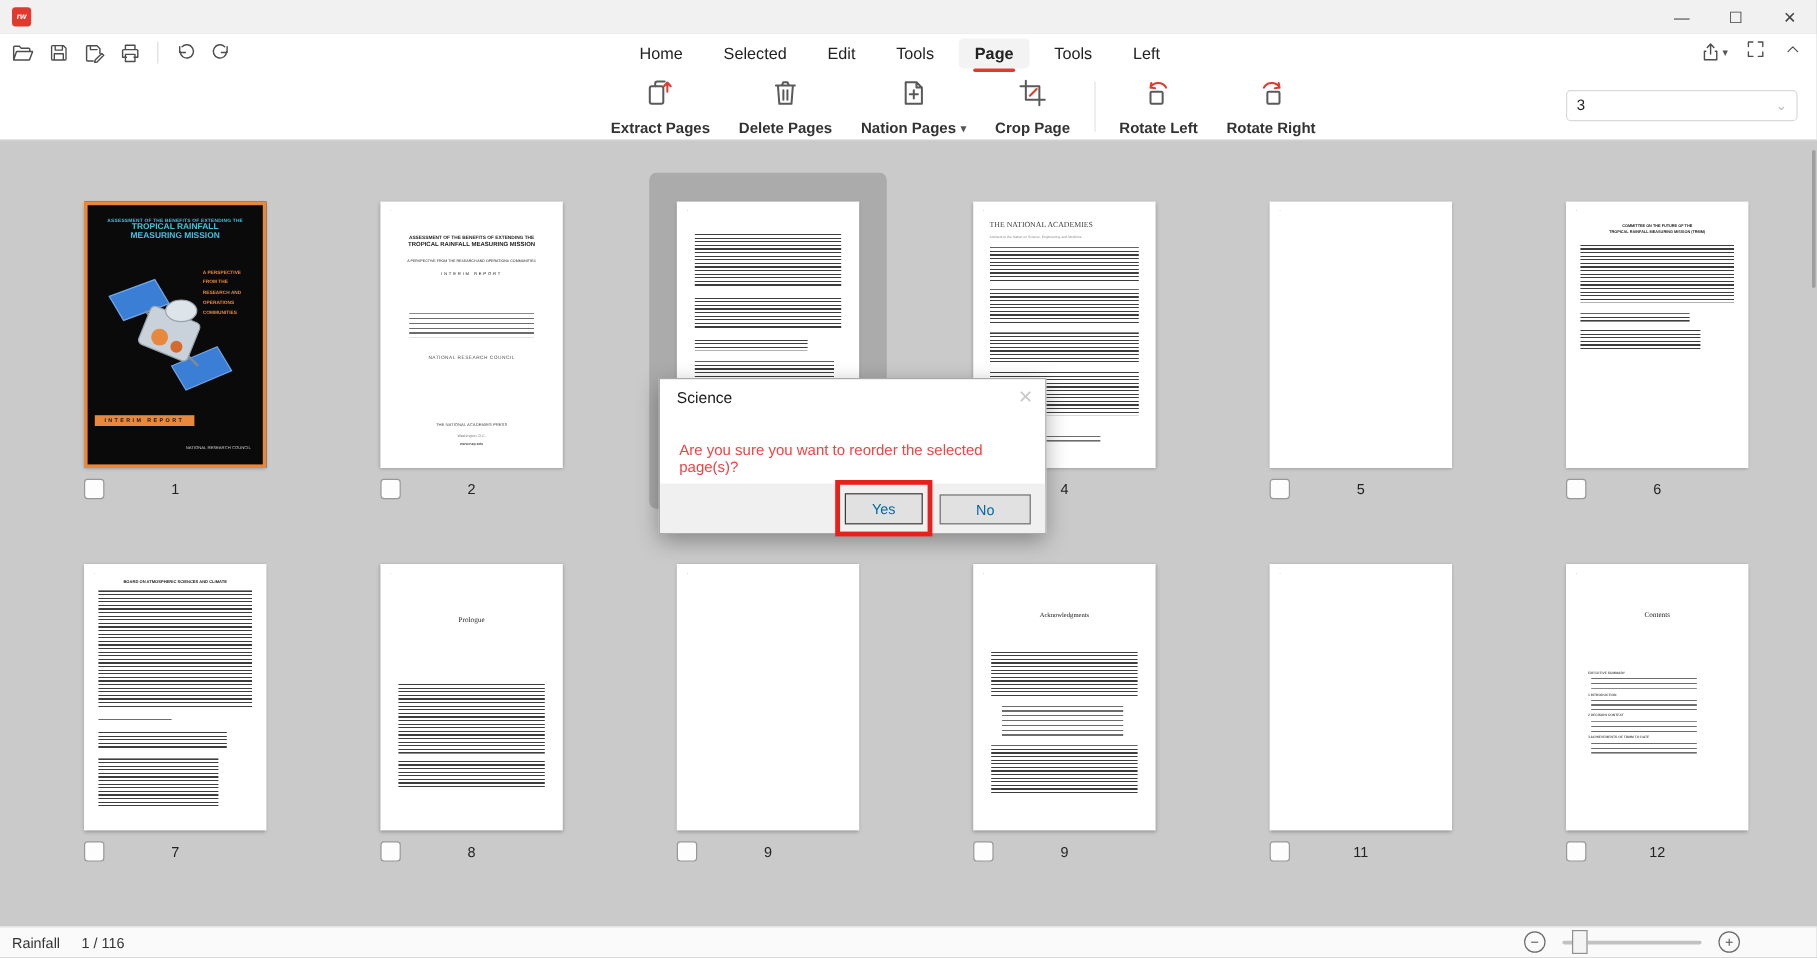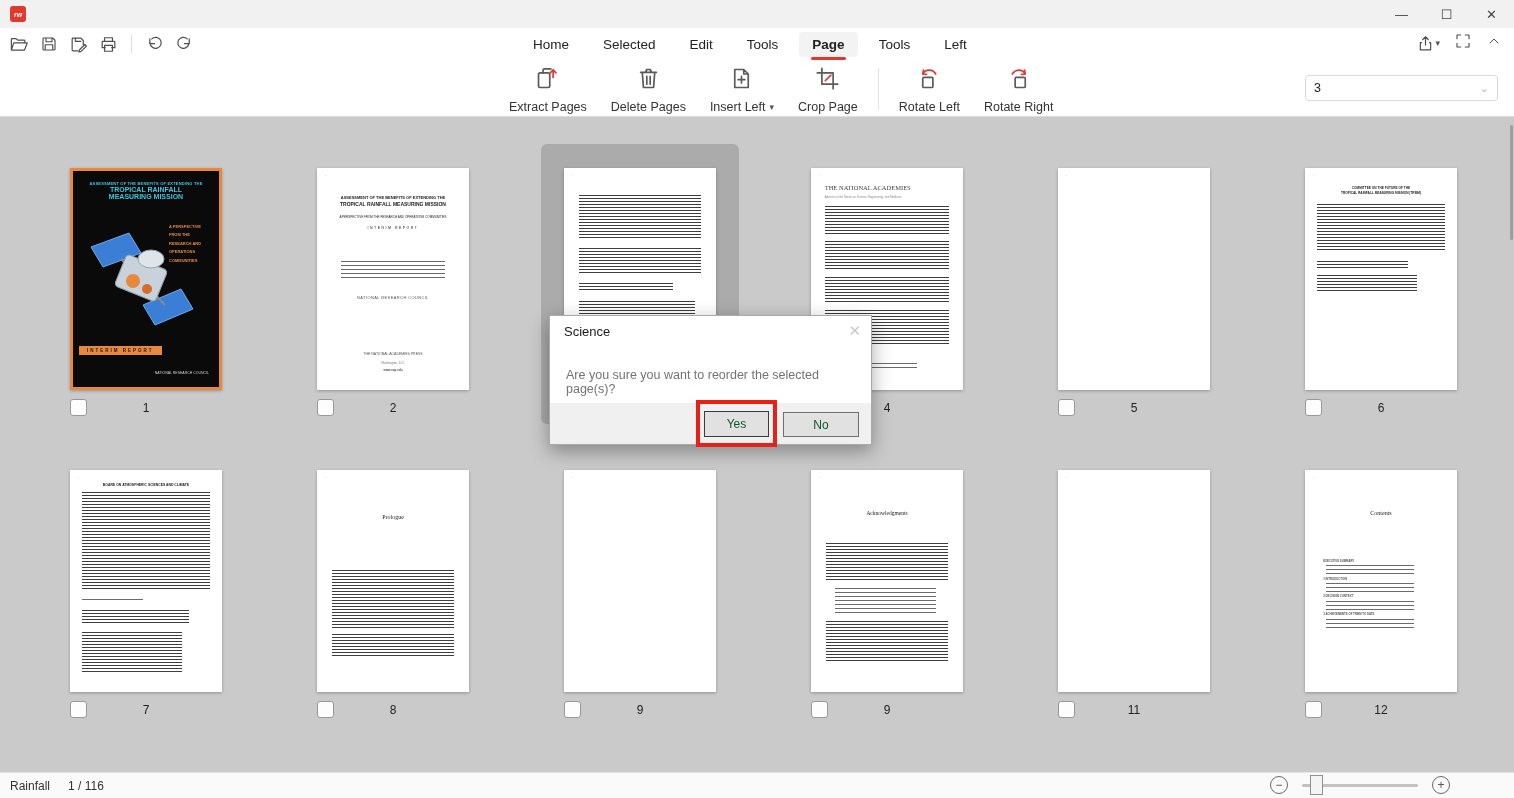--- a/index.html
+++ b/index.html
@@ -26,21 +26,21 @@
   .tab.active { background:#f3f3f3; font-weight:bold; }
   .tab.active::after { content:""; position:absolute; left:12px; right:12px; bottom:-3px; height:3px; background:#e0392e; border-radius:2px; }
   .tr-icons { position:absolute; right:12px; top:4px; display:flex; align-items:center; gap:14px; }
   .tr-icons svg { stroke:#4d4d4d; fill:none; stroke-width:1.5; stroke-linecap:round; stroke-linejoin:round; }
   
   .ribbon { position:absolute; left:0; top:60px; width:1514px; height:57px; background:#ffffff; border-bottom:1px solid #ddd; }
   .ribbon-tools { position:absolute; left:505px; top:4px; height:50px; display:flex; align-items:center; gap:16px; }
   .rbtn { display:flex; flex-direction:column; align-items:center; gap:4px; padding:2px 4px; }
   .rbtn svg { stroke:#5a5a5a; fill:none; stroke-width:1.5; stroke-linecap:round; stroke-linejoin:round; }
   .rbtn .accent { stroke:#e0392e; }
-  .rlabel { font-size:12.5px; color:#333; white-space:nowrap; display:flex; align-items:center; gap:4px; }
+  .rlabel { font-size:12.5px; color:#333; white-space:nowrap; display:flex; align-items:center; gap:4px;font-weight:bold; }
   .caret { font-size:9px; color:#555; }
   .rib-sep { width:1px; height:42px; background:#e3e3e3; }
   .page-combo { position:absolute; left:1305px; top:15px; width:193px; height:26px; border:1px solid #d9d9d9; border-radius:4px; background:#fff; display:flex; align-items:center; font-size:12.5px; color:#222; padding:0 8px; }
   .page-combo .caret { margin-left:auto; color:#b9b9b9; font-size:11px; }
   
   .canvas { position:absolute; left:0; top:117px; width:1514px; height:655px; background:#cacaca; }
   .drop-slot { position:absolute; background:#ababab; border-radius:6px; }
   .thumb { position:absolute; width:152px; height:222px; background:#fff; box-shadow:0 1px 3px rgba(0,0,0,0.28); overflow:hidden; }
   .pnum { position:absolute; left:8px; top:5px; font-size:4px; color:#666; }
   .lines { position:absolute; background-image:repeating-linear-gradient(to bottom, #3d3d3d 0px, #3d3d3d 1px, transparent 1px, transparent 3px); }
@@ -55,23 +55,23 @@
   .cover .c1 { font-size:4px; letter-spacing:.2px; }
   .cover .c2 { font-size:7px; } .cover .c3 { font-size:7px; }
   .cover .cside { position:absolute; right:8px; top:52px; width:42px; color:#e8883c; font-size:4px; line-height:2.1; text-align:left; font-weight:bold; }
   .cover .cbanner { position:absolute; left:6px; bottom:32px; background:#e8883c; color:#1a1a1a; font-size:4.5px; font-weight:bold; letter-spacing:2px; padding:2px 8px; }
   .cover .cfoot { position:absolute; right:10px; bottom:12px; color:#cfcfcf; font-size:3.5px; text-align:right; }
   .sat { position:absolute; left:8px; top:48px; width:120px; height:120px; }
   
   .dialog { position:absolute; left:549px; top:315px; width:323px; height:130px; background:#fff; border:1px solid #a9a9a9; box-shadow:0 6px 18px rgba(0,0,0,0.35); z-index:20; }
   .dlg-title { position:absolute; left:14px; top:8px; font-size:13px; color:#1a1a1a; }
   .dlg-close { position:absolute; right:10px; top:6px; font-size:15px; color:#c9c9c9; }
-  .dlg-msg { position:absolute; left:16px; top:52px; font-size:12.5px; color:#737373; }
+  .dlg-msg { position:absolute; left:16px; top:52px; font-size:12.5px; color:#ef4444; }
   .dlg-footer { position:absolute; left:0; bottom:0; width:100%; height:41px; background:#f0f0f0; }
-  .dlg-btn { position:absolute; font-size:12px; color:#14532d; background:#e1e1e1; display:flex; align-items:center; justify-content:center; }
+  .dlg-btn { position:absolute; font-size:12px; color:#0369a1; background:#e1e1e1; display:flex; align-items:center; justify-content:center; }
   .btn-yes { left:154px; top:95px; width:65px; height:26px; border:1.5px solid #3c3c3c; }
   .btn-no  { left:233px; top:96px; width:76px; height:25px; border:1px solid #707070; }
   .red-box { position:absolute; left:146px; top:84px; width:81px; height:47px; border:4px solid #e8201a; z-index:22; }
   
   .statusbar { position:absolute; left:0; top:772px; width:1514px; height:26px; background:#fafafa; border-top:1px solid #e4e4e4; }
   .sel-label { position:absolute; left:10px; top:6px; font-size:12px; color:#333; }
   .sel-count { position:absolute; left:68px; top:6px; font-size:12px; color:#333; }
   .zoomctl { position:absolute; right:64px; top:3px; display:flex; align-items:center; gap:14px; }
   .zbtn { width:18px; height:18px; border:1.4px solid #6a6a6a; border-radius:50%; color:#555; font-size:12px; display:flex; align-items:center; justify-content:center; line-height:1; }
   .ztrack { position:relative; width:116px; height:3px; background:#c2c2c2; border-radius:2px; }
@@ -172,21 +172,21 @@
       </span>
       <span class="rlabel">Delete Pages</span>
     </div>
     <div class="rbtn">
       <span>
         <svg width="27" height="27" viewBox="0 0 24 24">
             <path d="M6 4 h8 l4 4 v12 H6 z M14 4 v4 h4 M12 10 v6 M9 13 h6"></path>
           </svg>
       </span>
       <span class="rlabel">
-          <span>Insert Left</span>
+          <span>Nation Pages</span>
           <span class="caret">▾</span>
         </span>
     </div>
     <div class="rbtn">
       <span>
         <svg width="27" height="27" viewBox="0 0 24 24">
             <path d="M7 3 v14 h14 M3 7 h14 v14"></path>
             <path class="accent" d="M10 14 L15 9"></path>
           </svg>
       </span>

